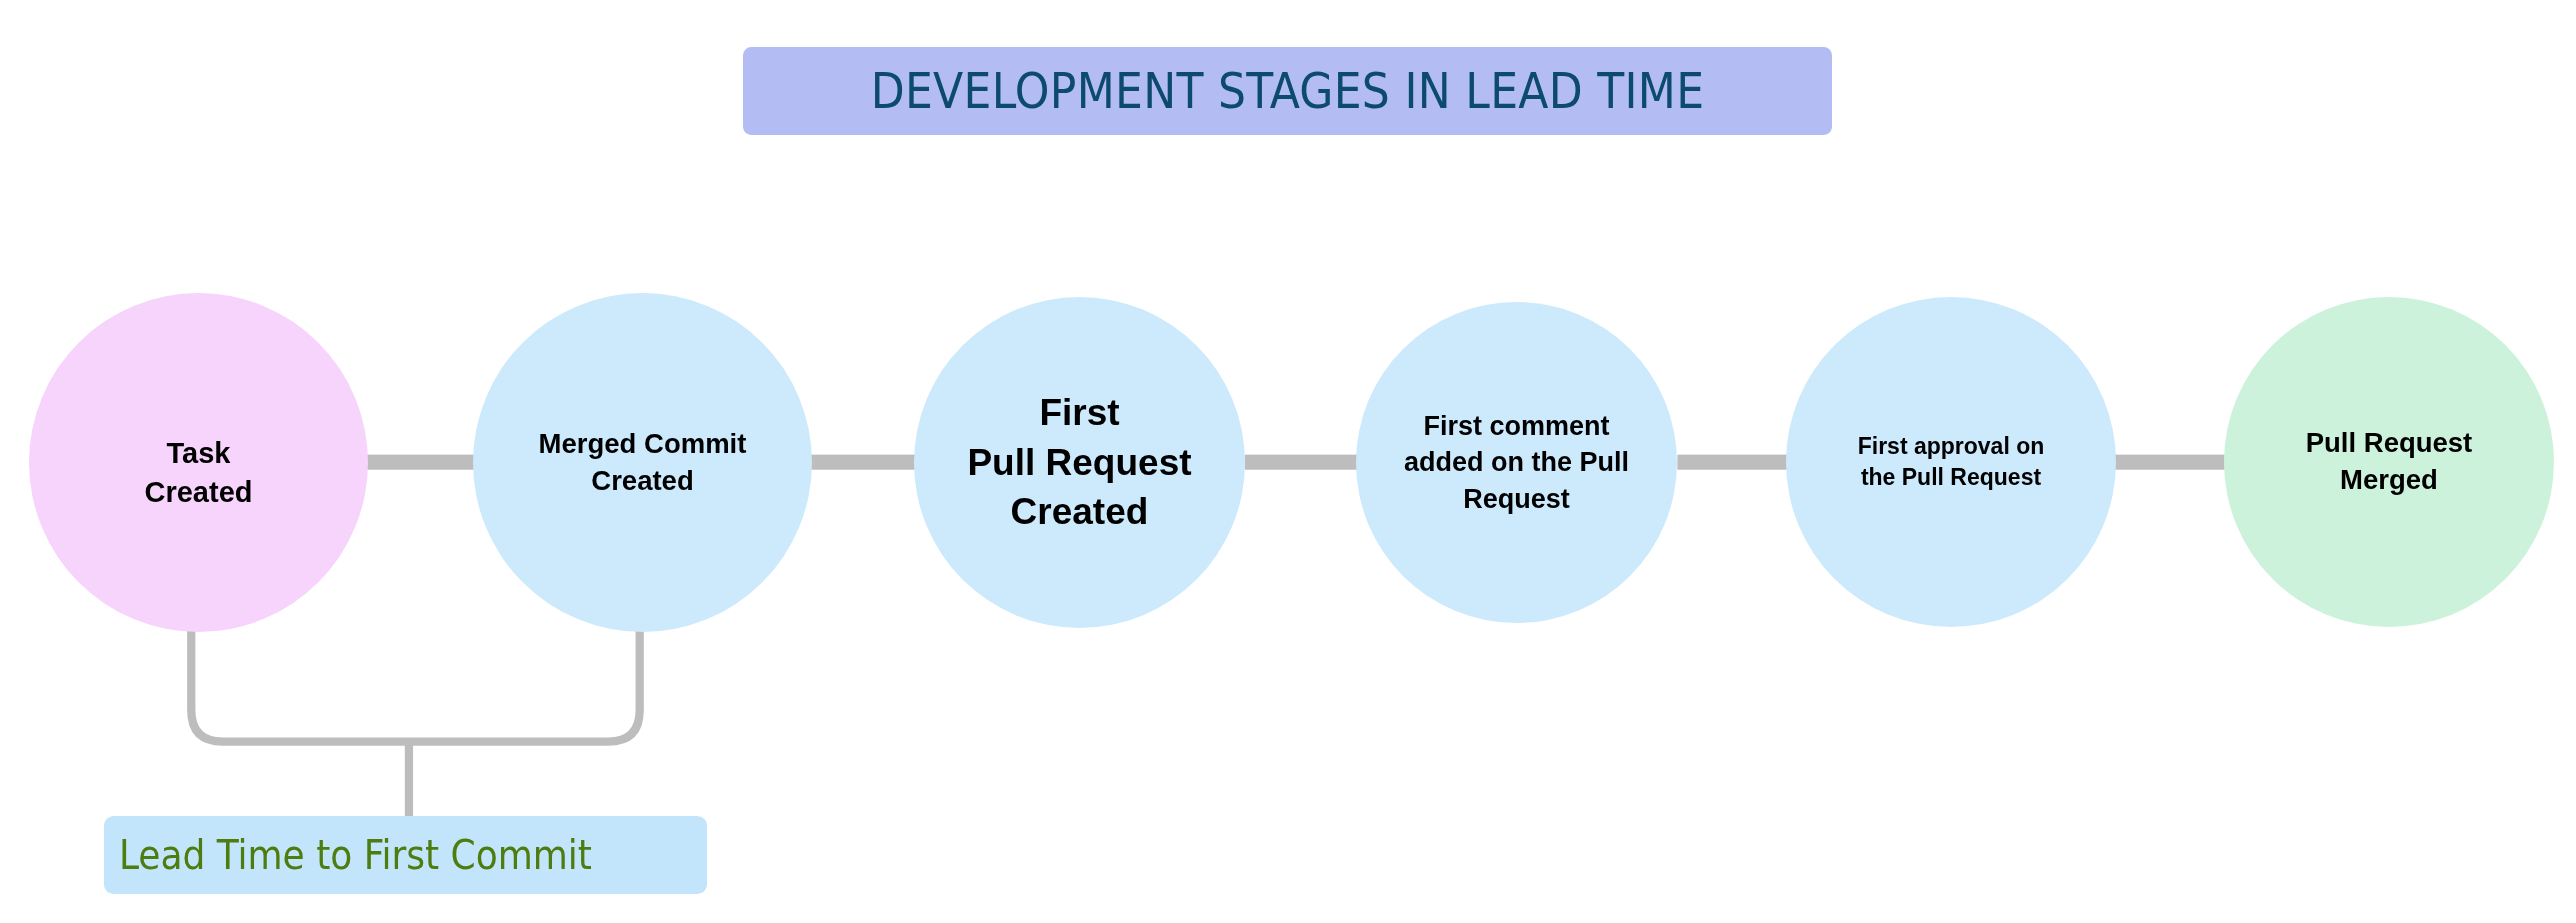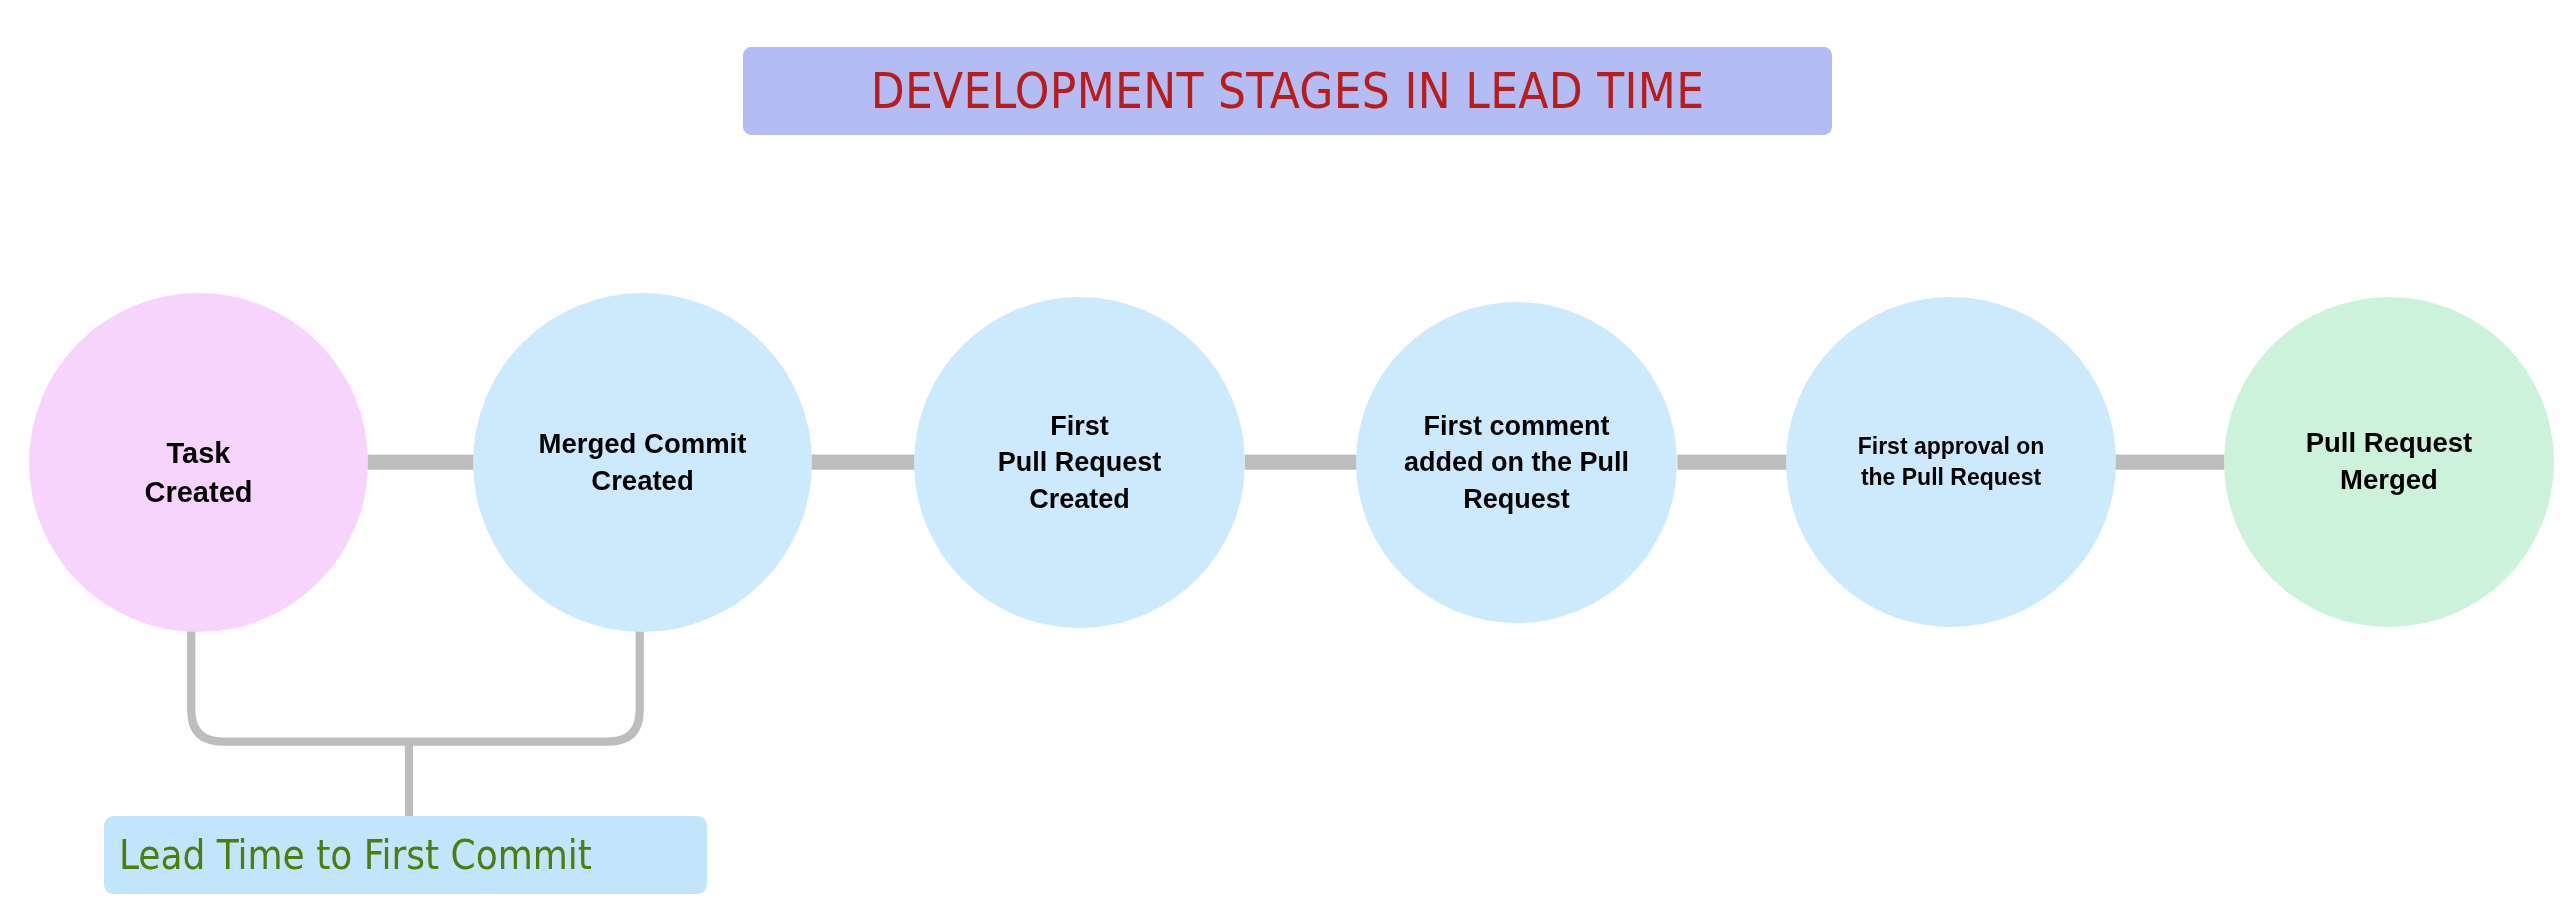--- a/index.html
+++ b/index.html
@@ -37,21 +37,21 @@
     display: flex;
     align-items: center;
     justify-content: center;
     box-sizing: border-box;
   }
   .title-text {
     font-family: "DejaVu Sans Condensed", "Liberation Sans Narrow", "Liberation Sans", sans-serif;
     font-size: 49px;
     font-weight: 400;
     letter-spacing: 0.3px;
-    color: #b91c1c;
+    color: #0c4a6e;
     white-space: nowrap;
     line-height: 1;
   }
   .node {
     position: absolute;
     border-radius: 50%;
     display: flex;
     align-items: center;
     justify-content: center;
     box-sizing: border-box;
@@ -114,21 +114,21 @@
   <div id="node-layer">
       <div class="node" style="left: 29px; top: 293px; width: 339px; height: 339px; background: rgb(246, 212, 251);">
         <span class="node-label" style="font-size: 29px; margin-top: 20px;">Task
 Created</span>
       </div>
       <div class="node" style="left: 473px; top: 293px; width: 339px; height: 339px; background: rgb(205, 234, 252);">
         <span class="node-label" style="font-size: 27.5px;">Merged Commit
 Created</span>
       </div>
       <div class="node" style="left: 914px; top: 297px; width: 331px; height: 331px; background: rgb(205, 234, 252);">
-        <span class="node-label" style="font-size: 27px;">First
+        <span class="node-label" style="font-size: 37px;">First
 Pull Request
 Created</span>
       </div>
       <div class="node" style="left: 1356px; top: 302px; width: 321px; height: 321px; background: rgb(205, 234, 252);">
         <span class="node-label" style="font-size: 27px;">First comment
 added on the Pull
 Request</span>
       </div>
       <div class="node" style="left: 1786px; top: 297px; width: 330px; height: 330px; background: rgb(205, 234, 252);">
         <span class="node-label" style="font-size: 23px; text-align: center;">First approval on

